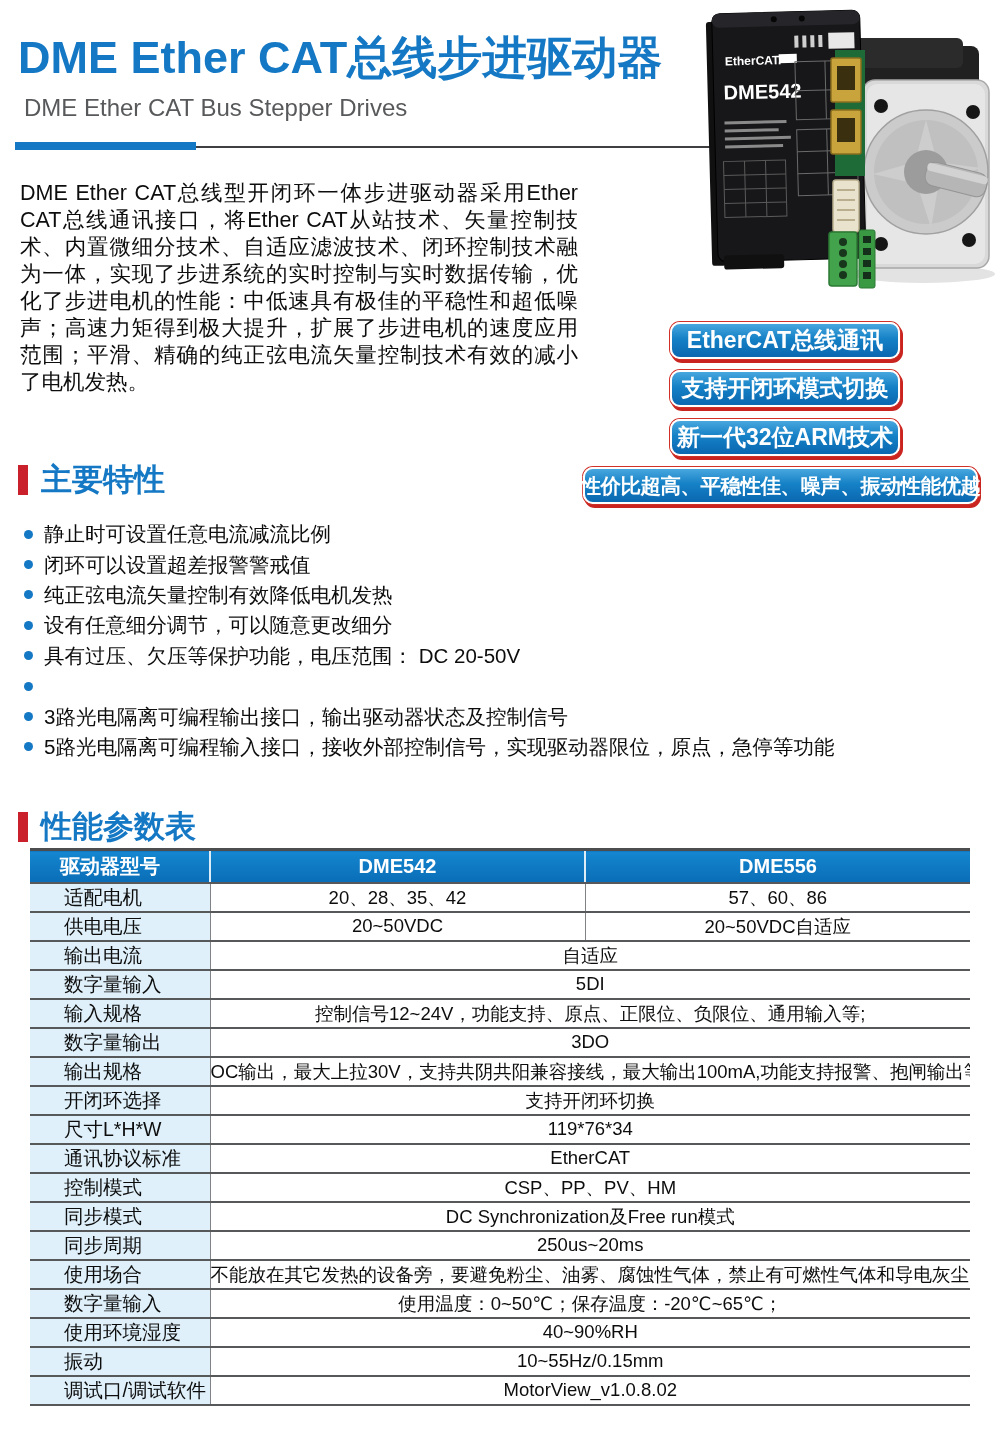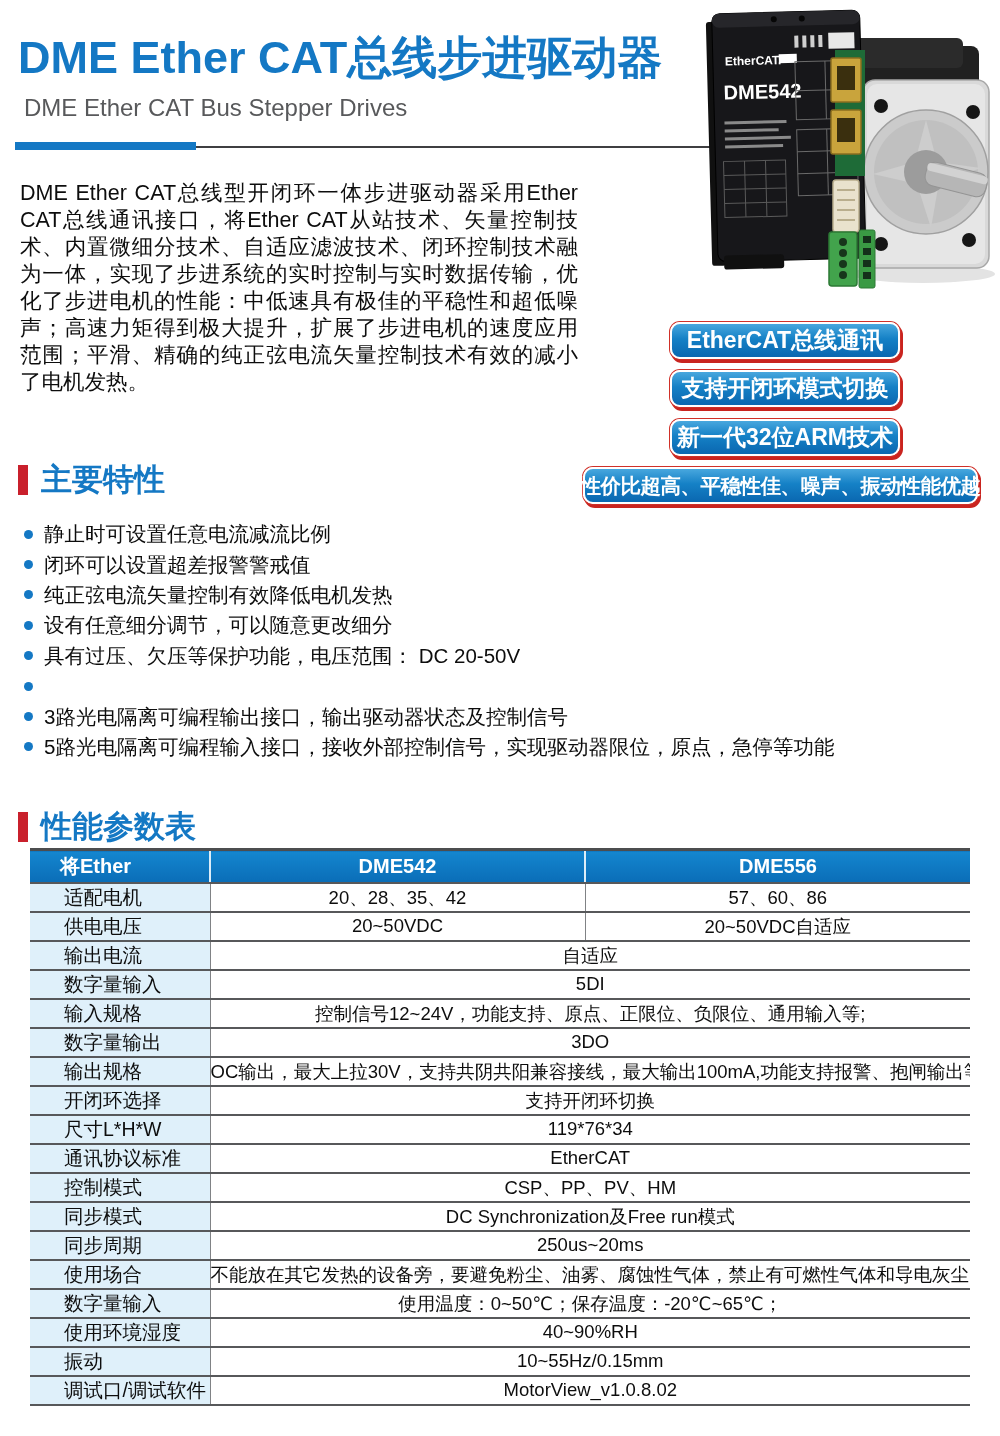--- a/index.html
+++ b/index.html
@@ -230,21 +230,21 @@
   </div>
 
   <table class="spec-table">
     <colgroup>
         <col style="width:180px">
         <col style="width:375px">
         <col style="width:385px">
       </colgroup>
     <thead>
       <tr>
-        <th class="h-label">将Ether</th>
+        <th class="h-label">驱动器型号</th>
         <th>DME542</th>
         <th>DME556</th>
       </tr>
     </thead>
     <tbody>
       <tr>
         <td class="lbl">适配电机</td>
         <td class="v2">20、28、35、42</td>
         <td>57、60、86</td>
       </tr>

